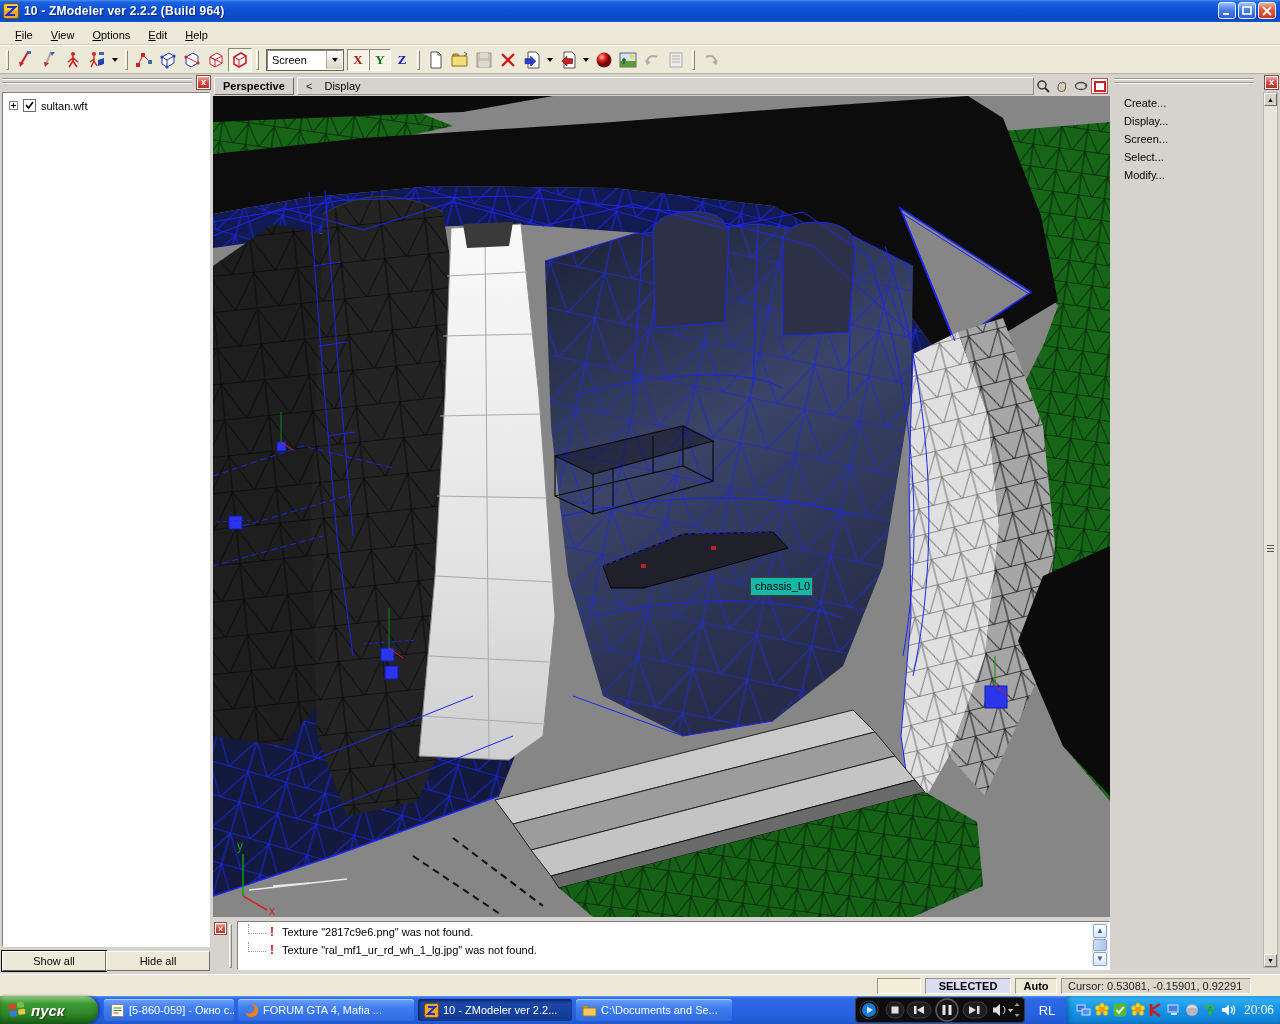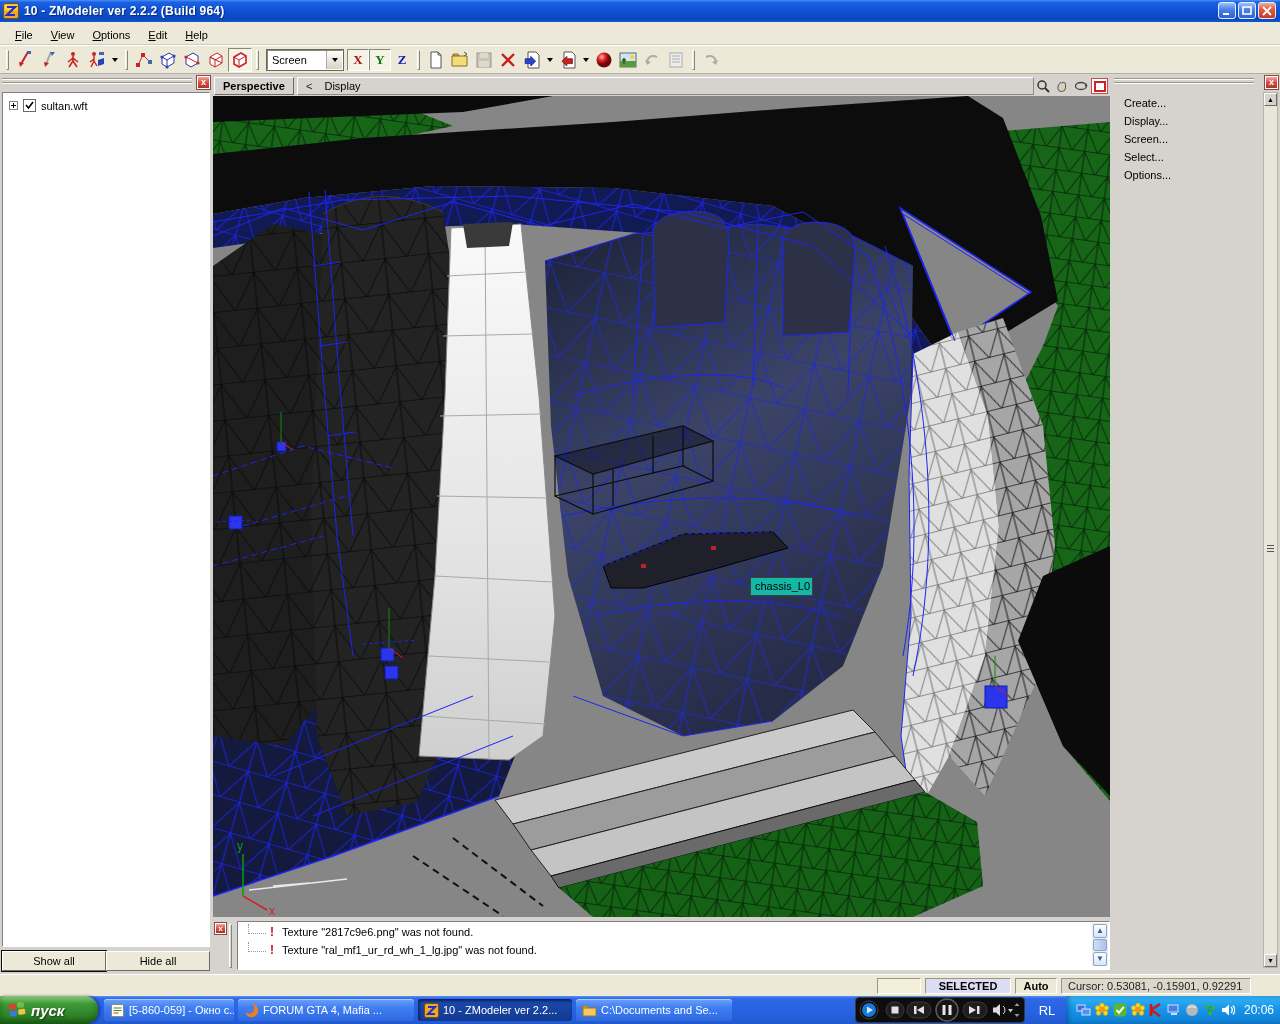--- a/index.html
+++ b/index.html
@@ -588,21 +588,21 @@
     <div id="rp-grip">
         <div class="etch"></div>
         <div class="etch" style="margin-top:2px;"></div>
       </div>
     <div id="rp-close" class="close-x">x</div>
     <div id="rp-items">
       <div class="rp-item">Create...</div>
       <div class="rp-item">Display...</div>
       <div class="rp-item">Screen...</div>
       <div class="rp-item">Select...</div>
-      <div class="rp-item">Options...</div>
+      <div class="rp-item">Modify...</div>
     </div>
     <div id="rp-scroll">
       <div class="gray-sbtn" style="position:absolute;top:0;left:0;">▲</div>
       <div id="rp-thumbgrip"></div>
       <div class="gray-sbtn" style="position:absolute;bottom:0;left:0;">▼</div>
     </div>
   </div>
 
   <div id="statusbar" class="abs">
     <div id="stat-blank" class="stat-box"></div>

